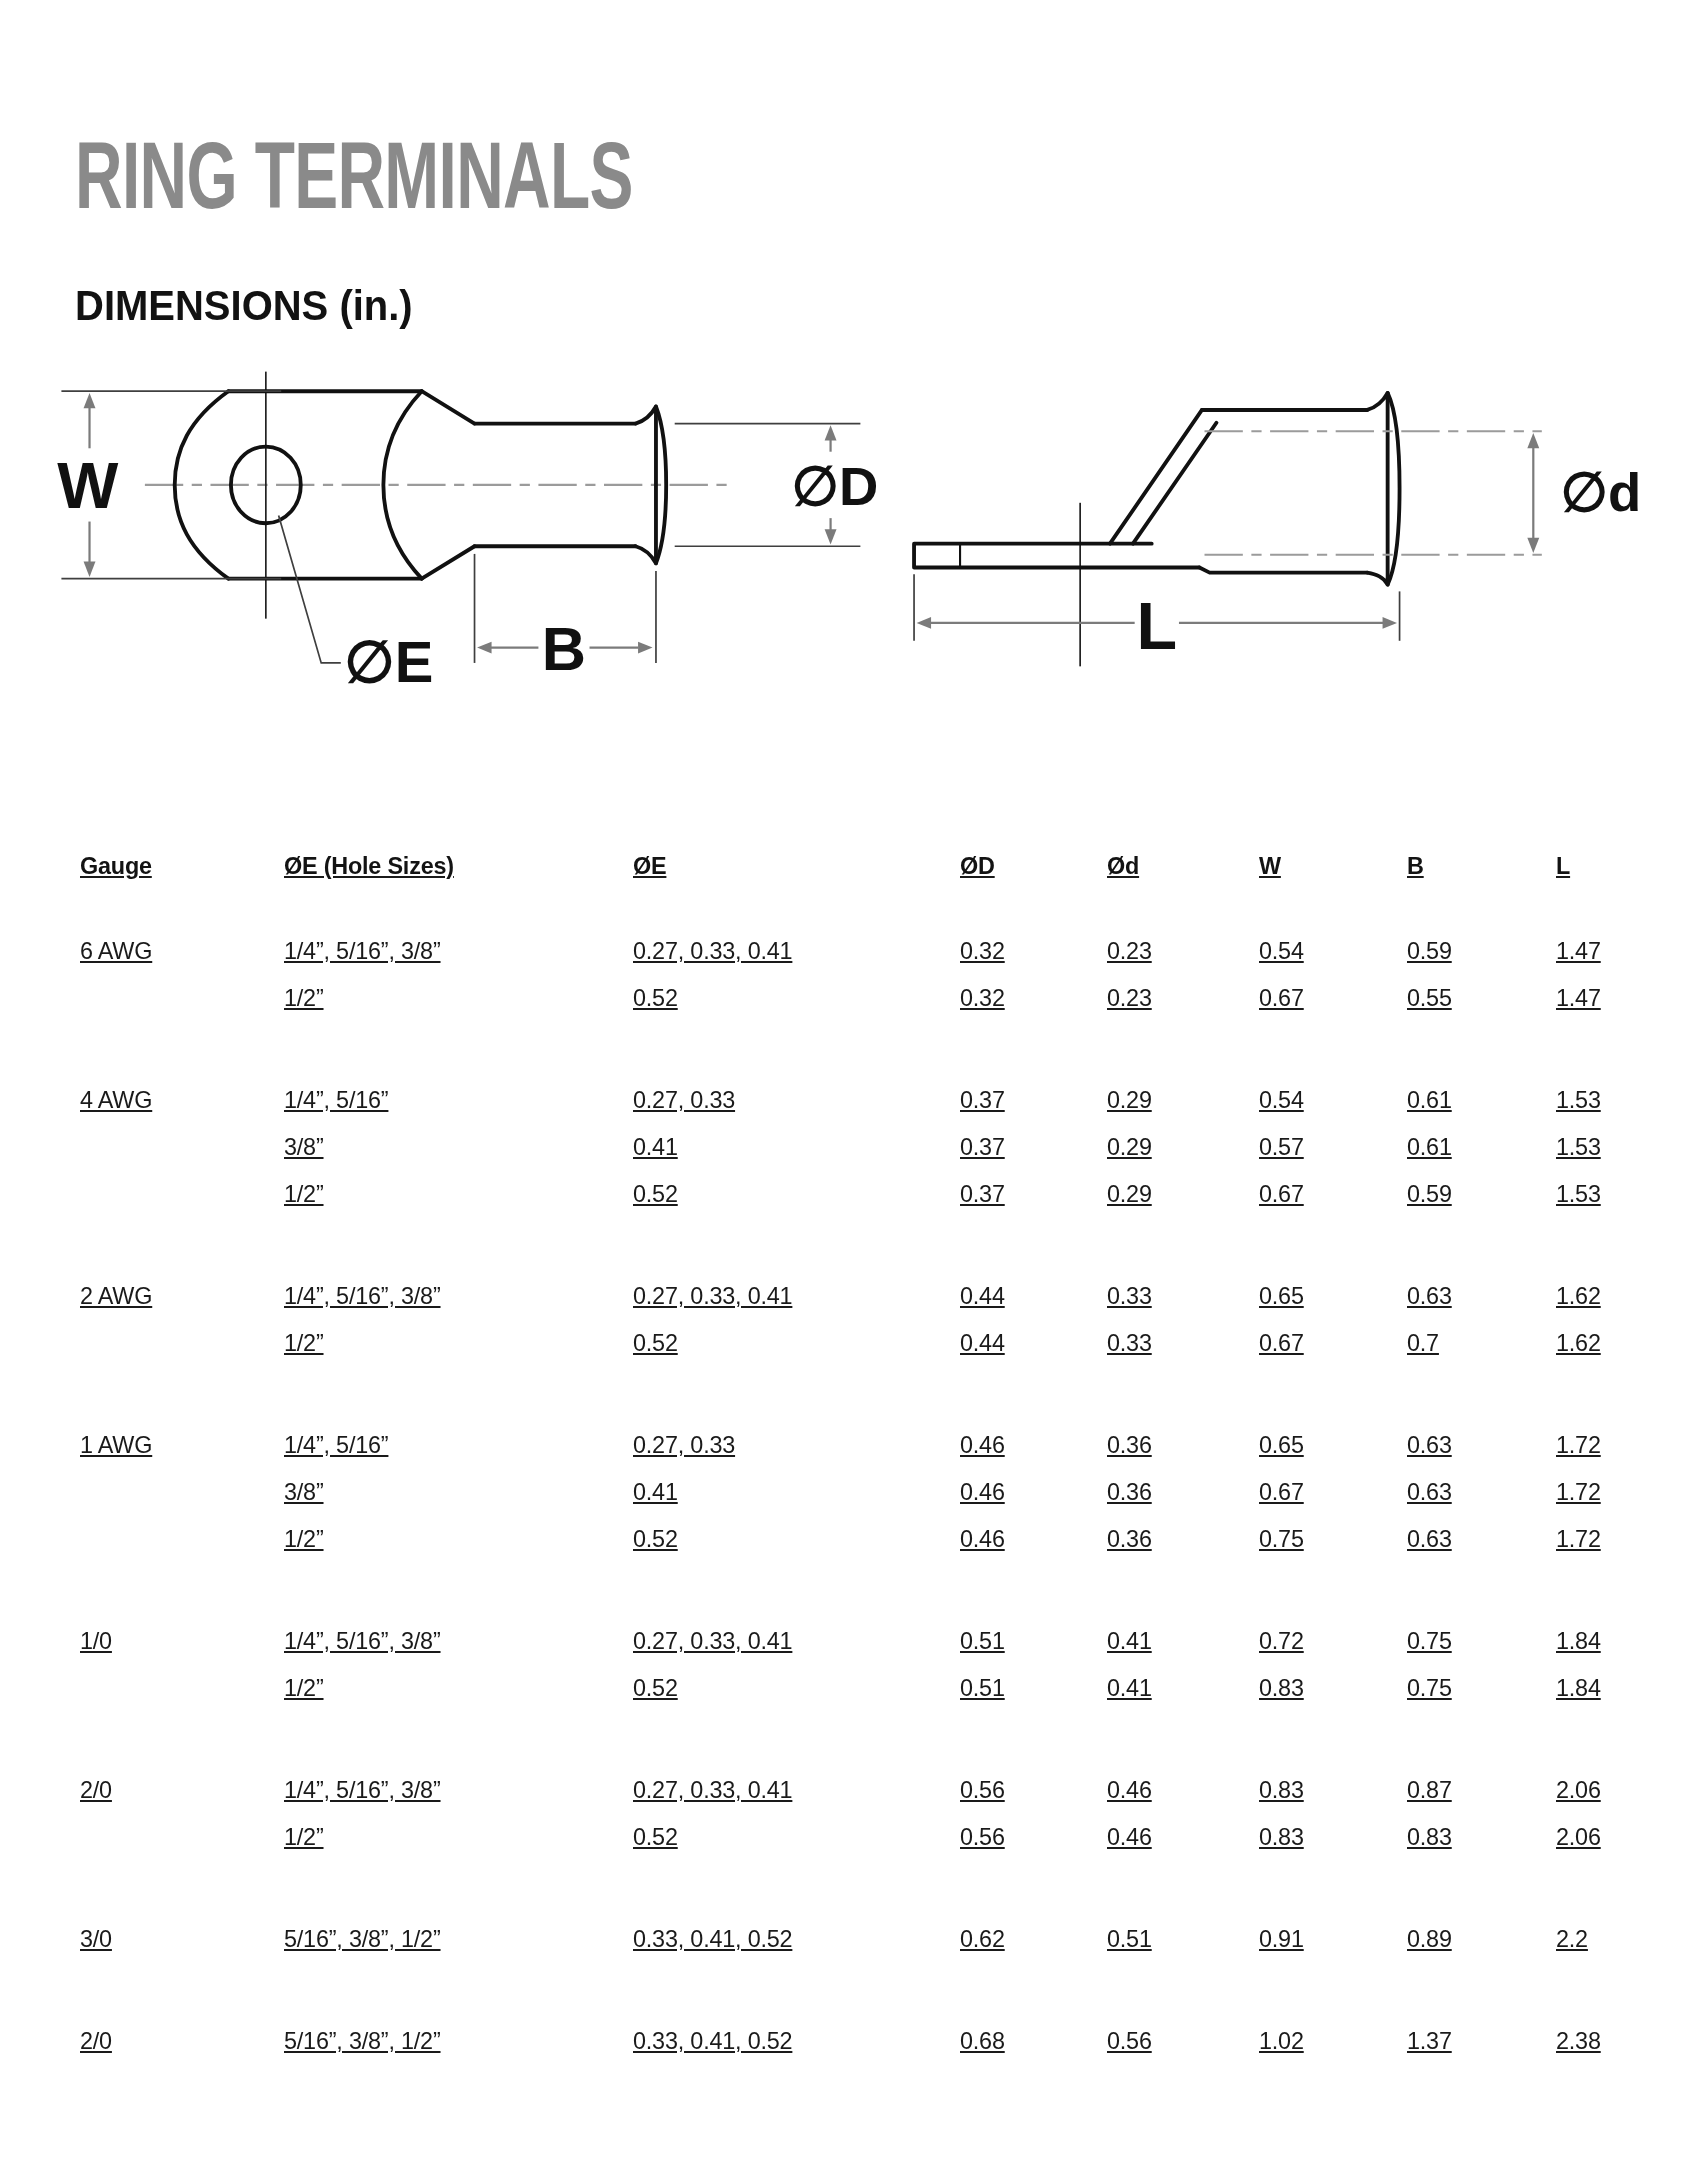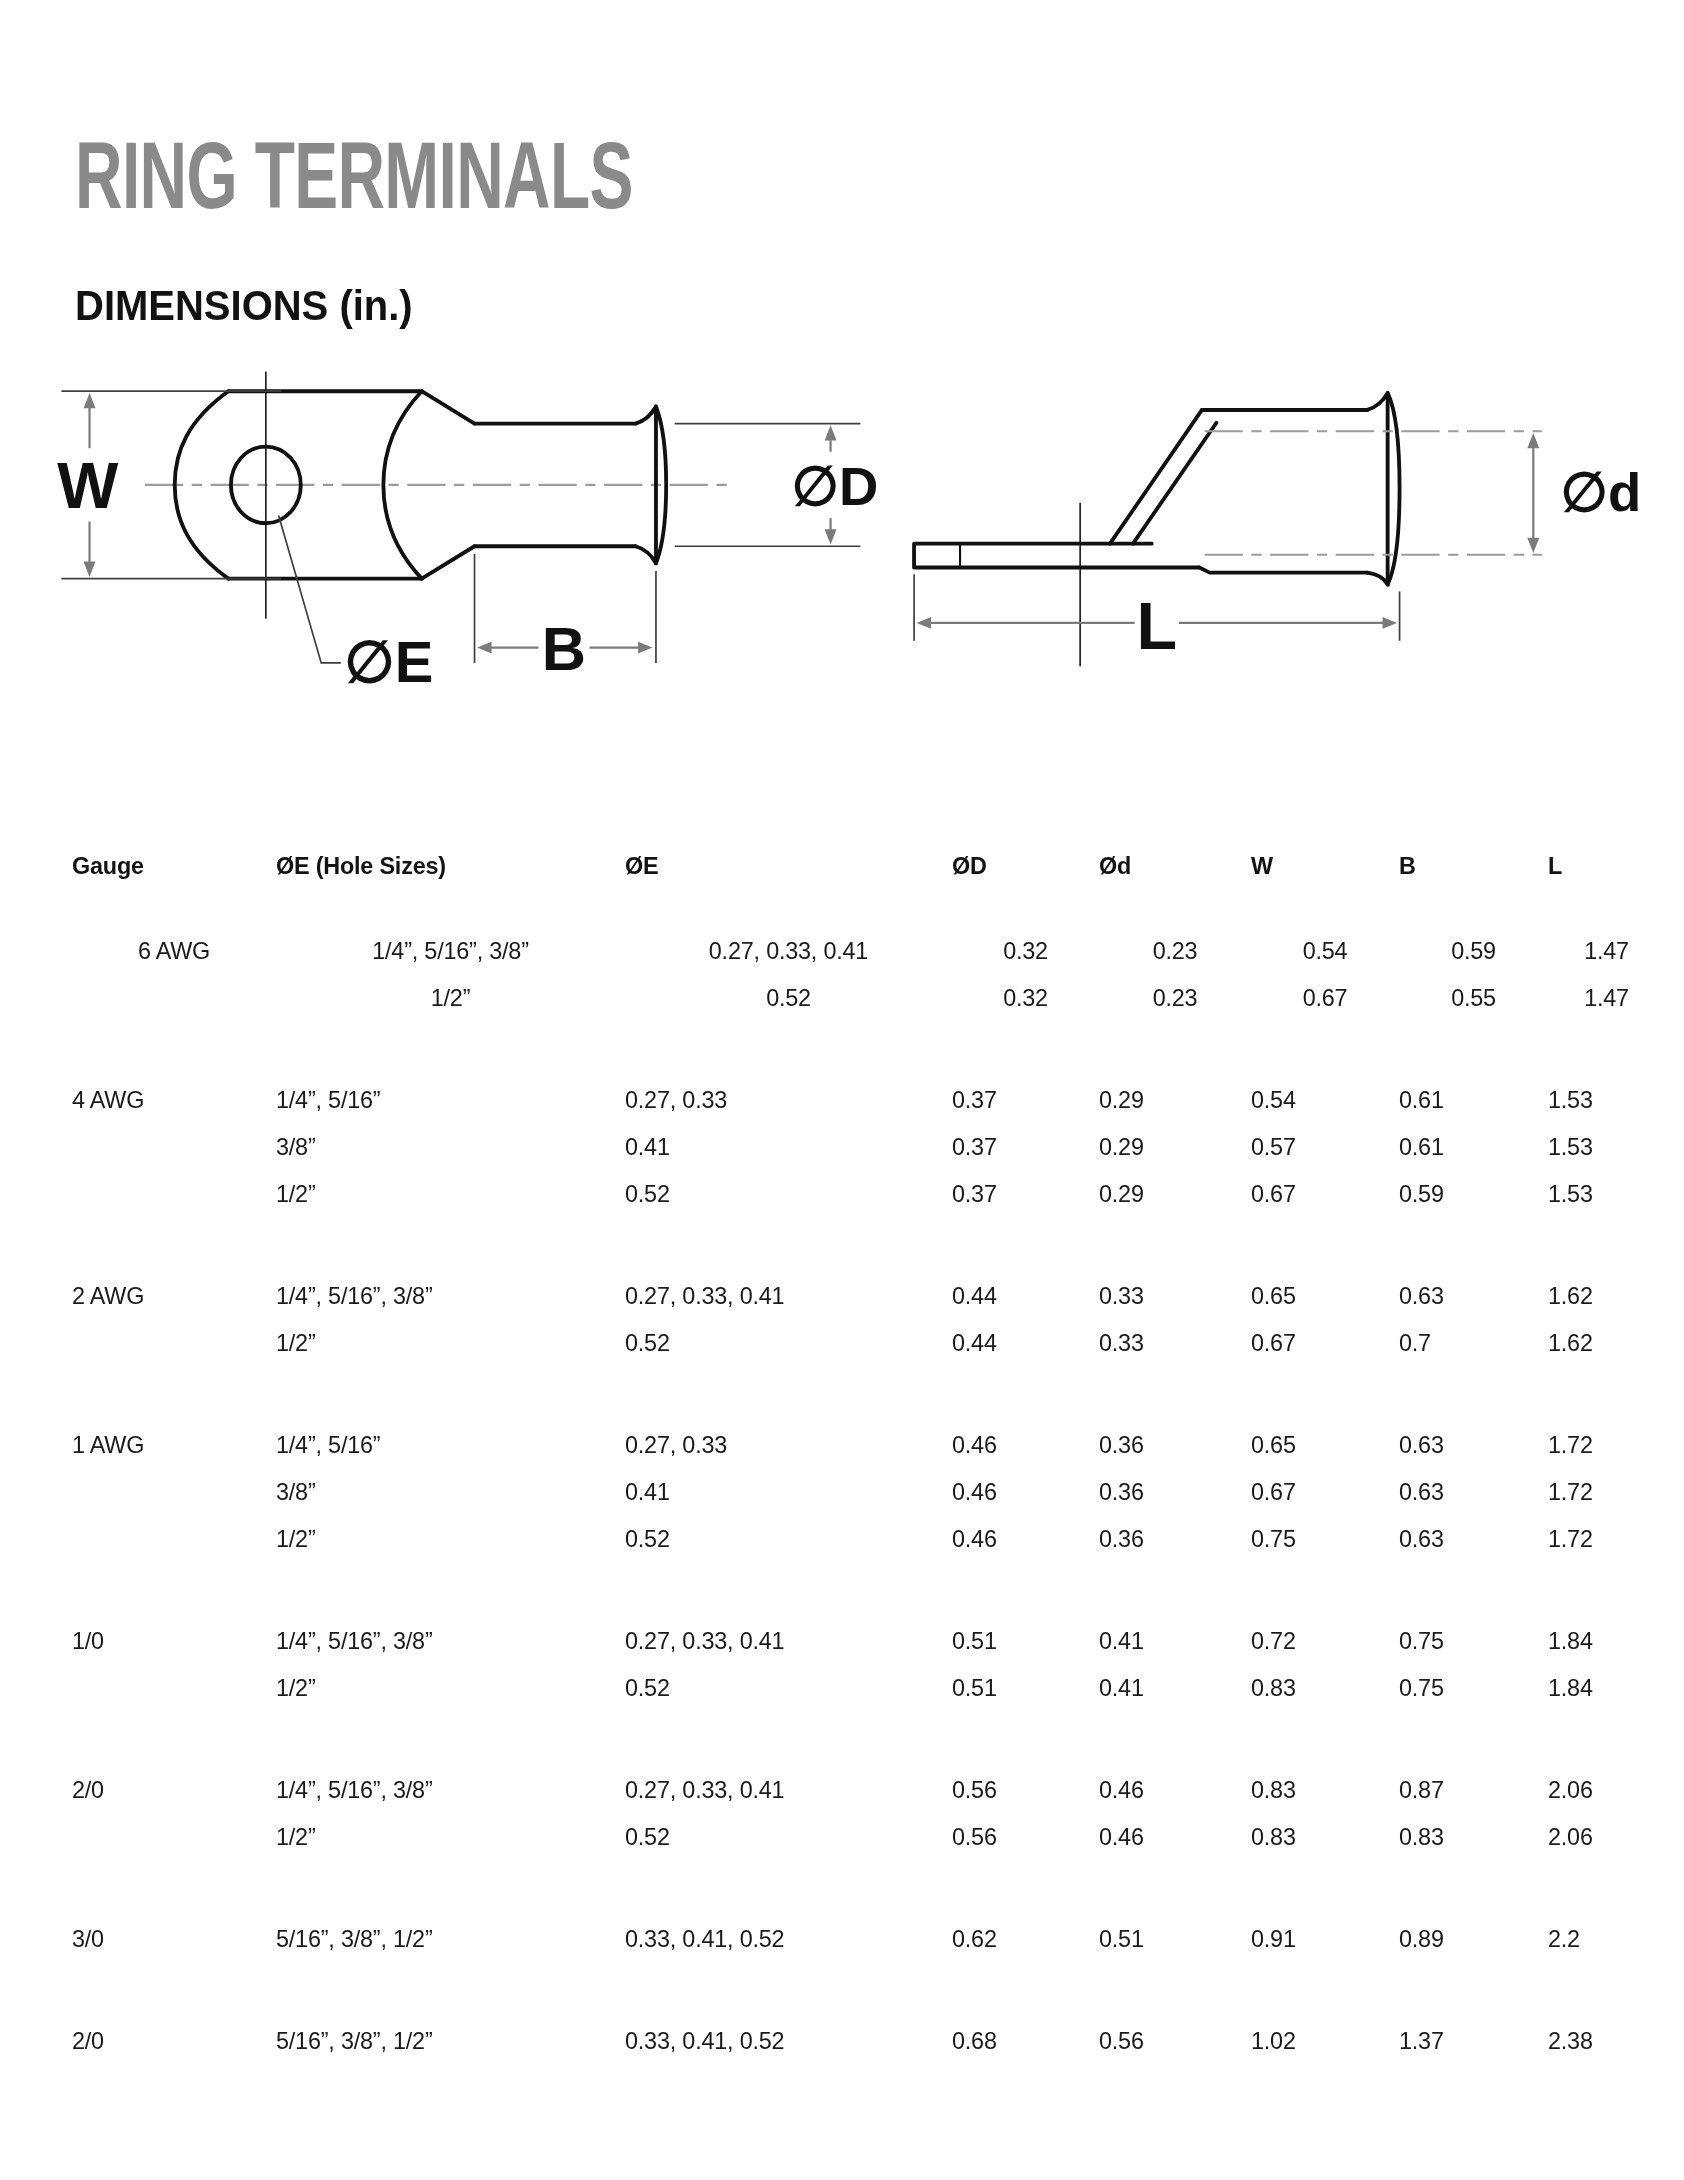--- a/index.html
+++ b/index.html
@@ -14,31 +14,31 @@
     transform:scaleX(0.70); transform-origin:left top;
   }
   .section-heading {
     position:absolute; left:75px; top:284px;
     font-size:43px; font-weight:bold; color:#121212;
     white-space:nowrap; line-height:1;
     transform:scaleX(0.93); transform-origin:left top;
   }
   .diagram-svg { position:absolute; left:0; top:358px; width:1685px; height:477px; }
 
-  .dim-table { position:absolute; left:72px; top:843px; width:1593px; }
+  .dim-table { position:absolute; left:80px; top:843px; width:1593px;text-decoration:underline; }
   .trow {
     display:grid;
     grid-template-columns:204px 349px 327px 147px 152px 148px 149px 1fr;
     height:47px; align-items:center;
   }
   .trow .cell { white-space:nowrap; font-size:23.4px; letter-spacing:-0.2px; }
   .thead { margin-bottom:38px; }
   .thead .cell { font-weight:bold; color:#131313; }
   .tgroup { margin-top:55px; }
-  .tgroup:first-of-type { margin-top:0;text-align:center; }
+  .tgroup:first-of-type { margin-top:0; }
 
   svg text { font-family:"Liberation Sans", sans-serif; fill:#111; }
   .outline { stroke:#111; stroke-width:4.5; fill:none; stroke-linecap:round; stroke-linejoin:round; }
   .thinline { stroke:#111; stroke-width:2.5; fill:none; }
   .extline  { stroke:#3f3f3f; stroke-width:2; fill:none; }
   .dimline  { stroke:#7b7b7b; stroke-width:2.6; fill:none; }
   .dimarrow { fill:#7b7b7b; stroke:none; }
   .centerline { stroke:#9b9b9b; stroke-width:2.5; fill:none; stroke-dasharray:45 10 12 10; }
   .cl-solid { stroke:#222; stroke-width:2; fill:none; }
   .labelbg { fill:#ffffff; stroke:none; }

